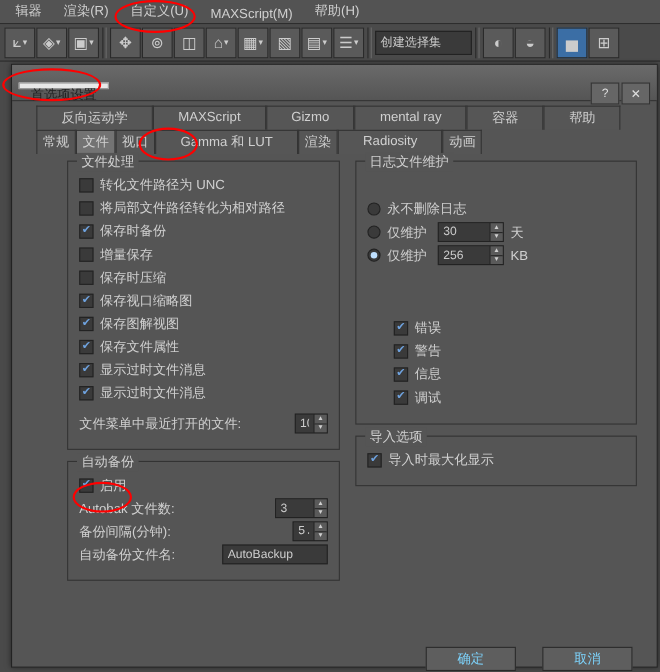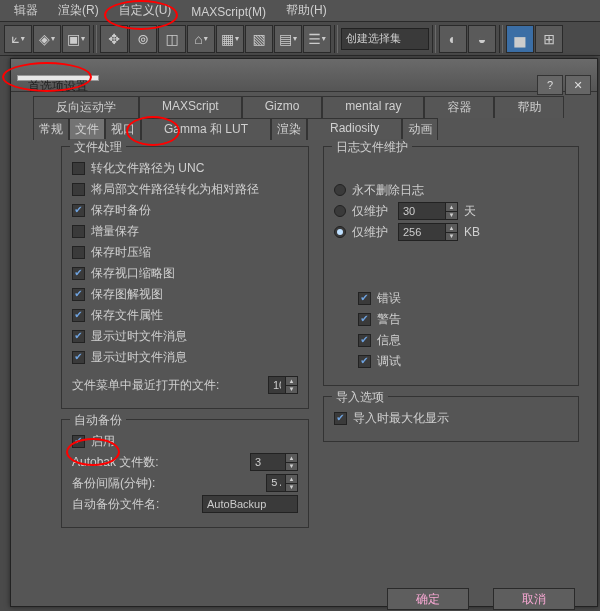--- a/index.html
+++ b/index.html
@@ -45,21 +45,21 @@
     .spinner input { width: 46px; background: #3a3a3a; border: none; color: #ccc; padding: 0 4px; font-size: 11px; }
     .spinner .spin-btns { width: 12px; display: flex; flex-direction: column; border-left: 1px solid #222; }
     .spinner .spin-btns div { flex: 1; font-size: 6px; display: flex; align-items: center; justify-content: center; background: #5a5a5a; border-bottom: 1px solid #222; }
     .spinner .spin-btns div:last-child { border-bottom: none; }
 
     .textin { height: 18px; background: #3a3a3a; border: 1px solid #222; color: #ccc; padding: 0 4px; font-size: 11px; }
 
     .lbl-right { margin-left: 6px; }
 
     .dialog-footer { display: flex; justify-content: flex-end; gap: 24px; padding: 10px 22px; }
-    .btn { width: 82px; height: 22px; background: #5e5e5e; border: 1px solid #2a2a2a; color: #f9a8d4; display: flex; align-items: center; justify-content: center; font-size: 12px; }
+    .btn { width: 82px; height: 22px; background: #5e5e5e; border: 1px solid #2a2a2a; color: #7dd3fc; display: flex; align-items: center; justify-content: center; font-size: 12px; }
 
     .small-gap { height: 6px; }
   </style>
 </head>
 <body>
 
 <div class="main-menubar">
   <span>辑器</span>
   <span>渲染(R)</span>
   <span>自定义(U)</span>

